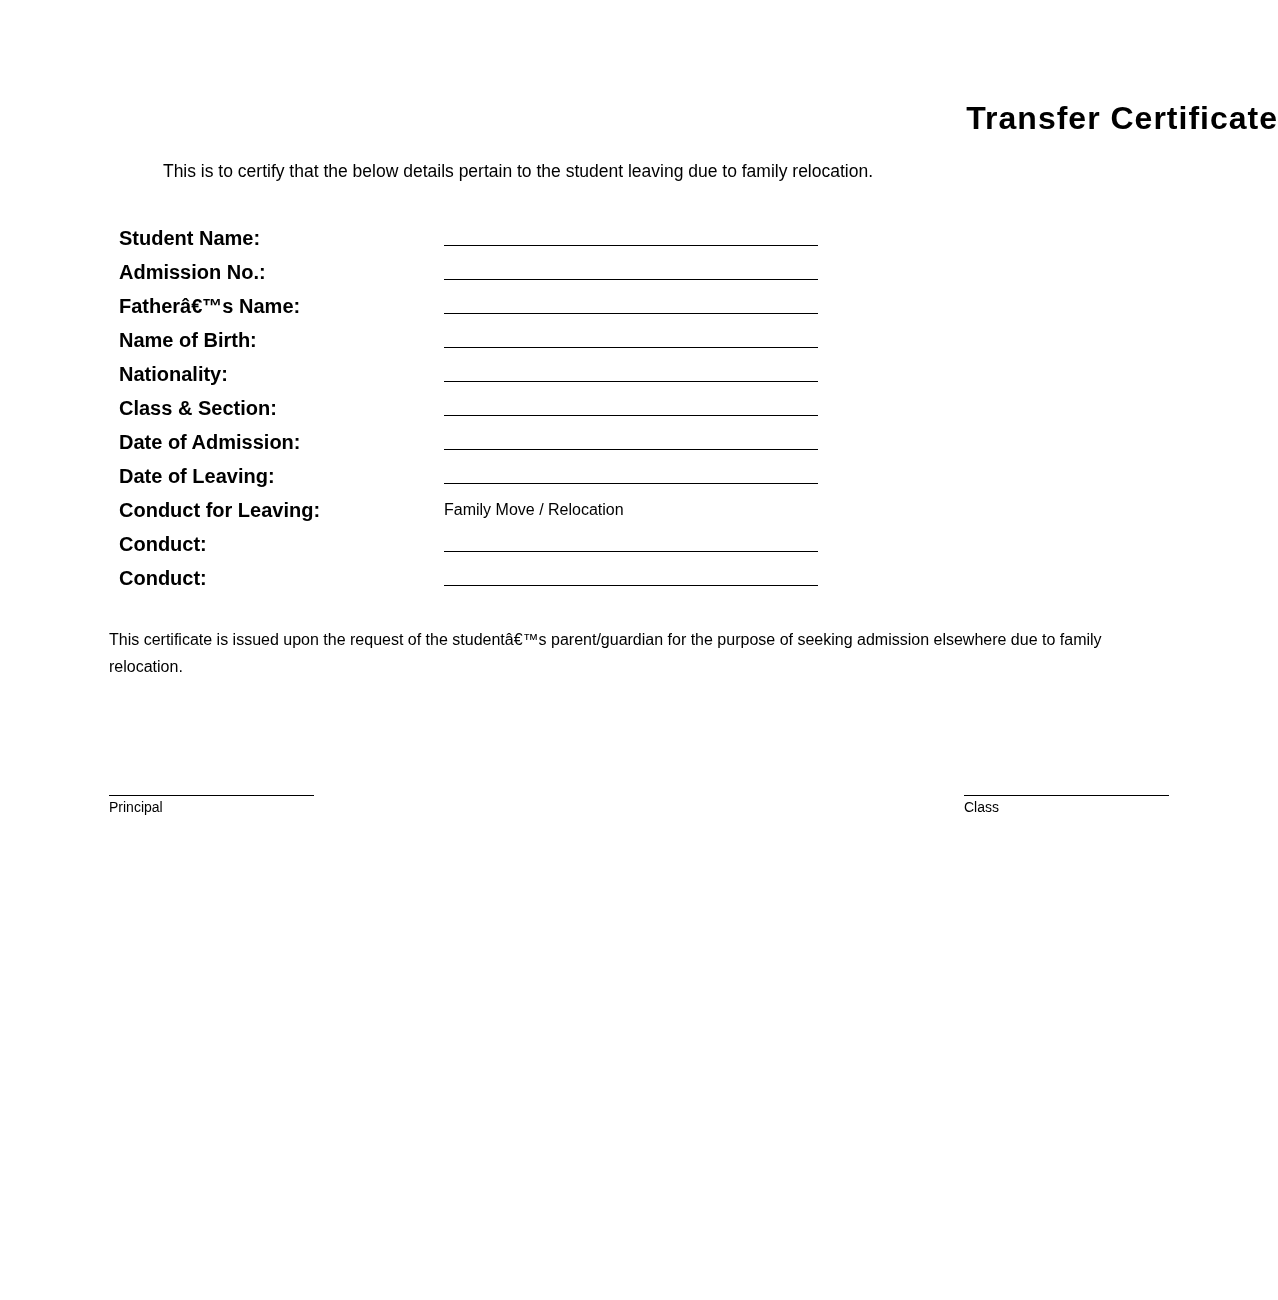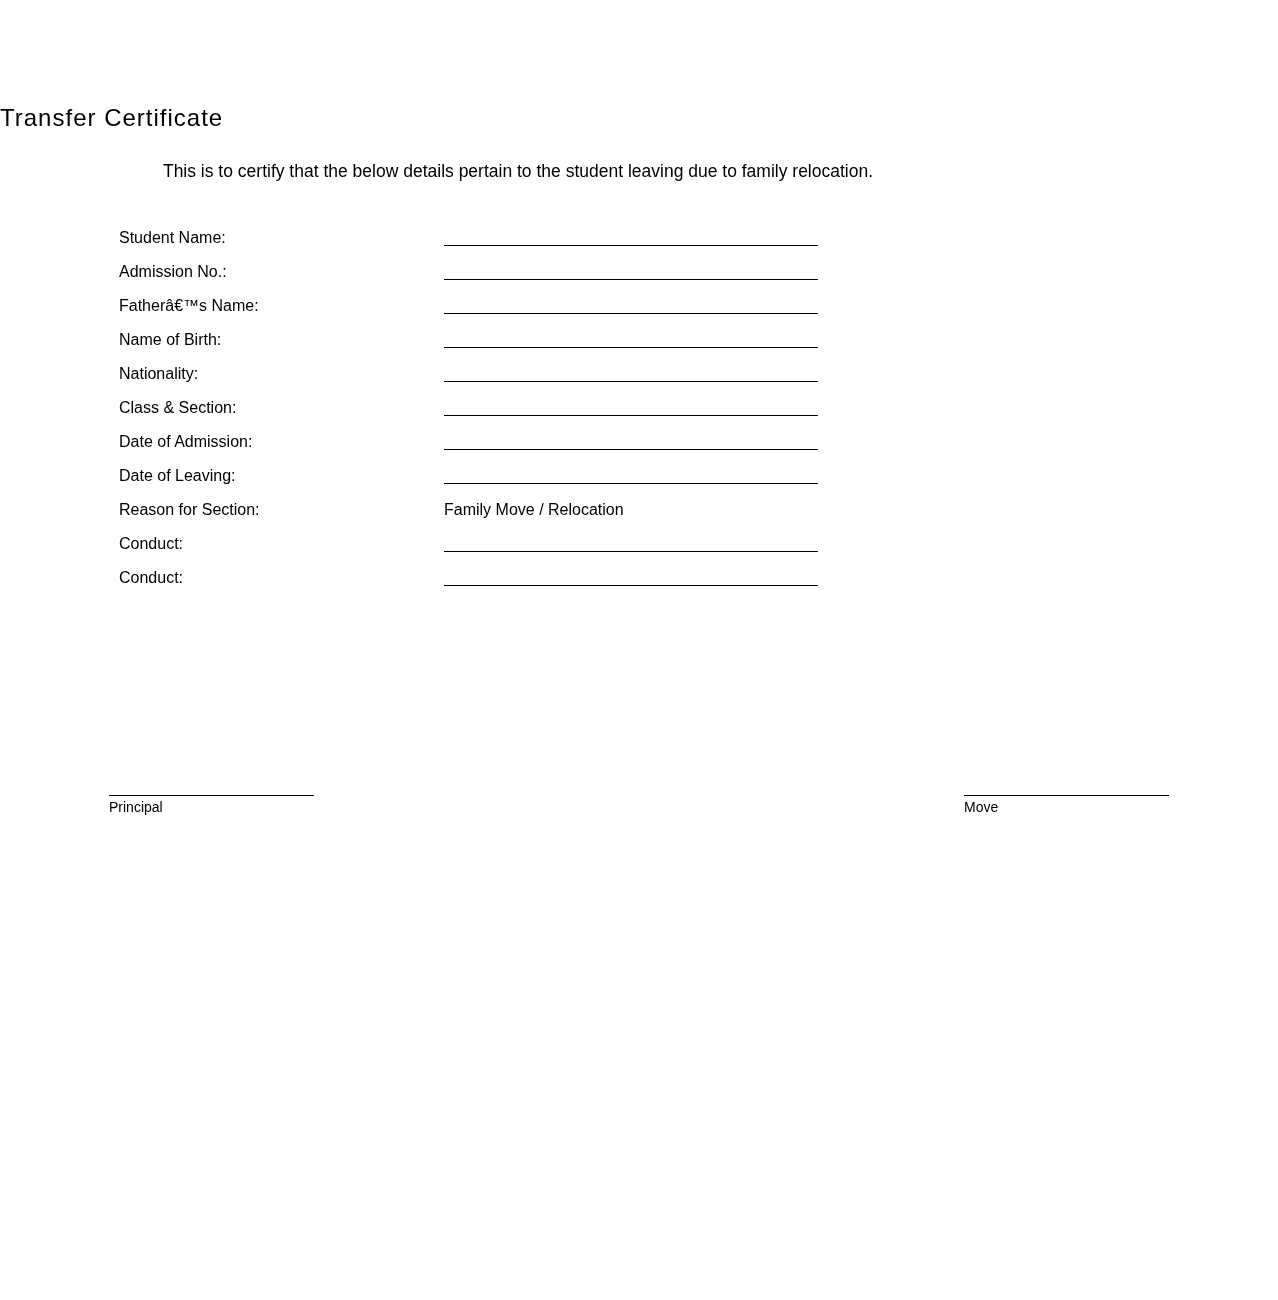--- a/index.html
+++ b/index.html
@@ -20,23 +20,23 @@
       left: 0;
       top: 0;
       width: 1278px;
       height: 1300px;
     }
     .title {
       position: absolute;
       left: 0;
       width: 1278px;
       top: 96px;
-      text-align: left;
-      font-size: 24px;
-      font-weight: normal;
+      text-align: right;
+      font-size: 32px;
+      font-weight: bold;
       letter-spacing: 1px;
       line-height: 44px;
       margin: 0;
     }
     .subtitle {
       position: absolute;
       left: 0;
       width: 1036px;
       top: 160px;
       text-align: center;
@@ -51,22 +51,22 @@
       width: 720px;
     }
     .field-row {
       position: relative;
       height: 34px;
     }
     .field-label {
       position: absolute;
       left: 10px;
       top: 6px;
-      font-size: 16px;
-      font-weight: normal;
+      font-size: 20px;
+      font-weight: bold;
       line-height: 20px;
       white-space: nowrap;
     }
     .field-value {
       position: absolute;
       left: 335px;
       top: 6px;
       font-size: 16px;
       line-height: 20px;
       white-space: nowrap;
@@ -140,36 +140,37 @@
     </div>
     <div class="field-row">
       <span class="field-label">Date of Admission:</span>
       <span class="field-blank"></span>
     </div>
     <div class="field-row">
       <span class="field-label">Date of Leaving:</span>
       <span class="field-blank"></span>
     </div>
     <div class="field-row">
-      <span class="field-label">Reason for Section:</span>
+      <span class="field-label">Conduct for Leaving:</span>
       <span class="field-value">Family Move / Relocation</span>
     </div>
     <div class="field-row">
       <span class="field-label">Conduct:</span>
       <span class="field-blank"></span>
     </div>
     <div class="field-row">
       <span class="field-label">Conduct:</span>
       <span class="field-blank"></span>
     </div>
   </div>
 
+  <p class="statement">This certificate is issued upon the request of the studentâ€™s parent/guardian for the purpose of seeking admission elsewhere due to family relocation.</p>
 
   <div class="sig-block sig-principal">
     <div class="sig-line"></div>
     <div class="sig-label">Principal</div>
   </div>
 
   <div class="sig-block sig-date">
     <div class="sig-line"></div>
-    <div class="sig-label">Move</div>
+    <div class="sig-label">Class</div>
   </div>
 </div>
 
 </body></html>

